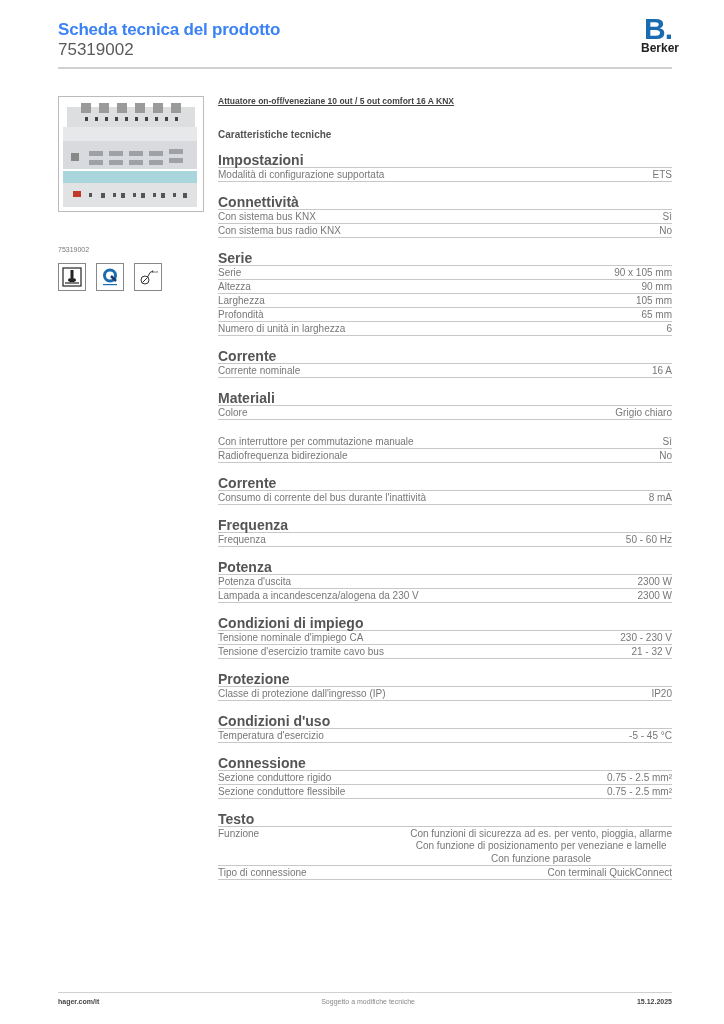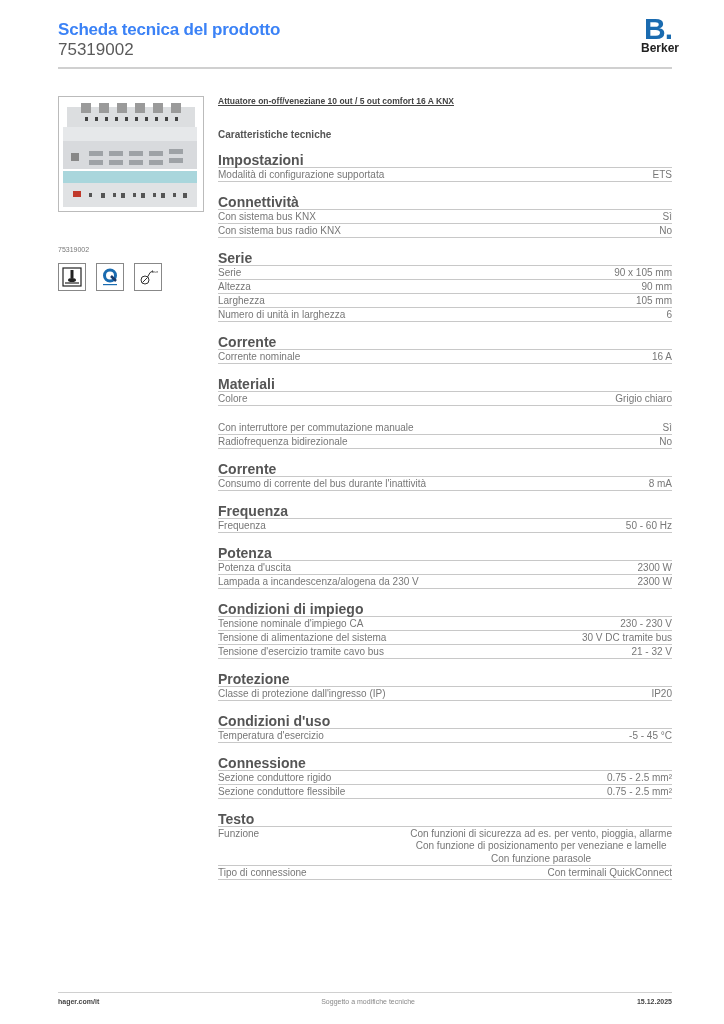--- a/index.html
+++ b/index.html
@@ -162,20 +162,24 @@
         </div>
         <div class="row">
           <span class="lab">Altezza</span>
           <span class="val">90 mm</span>
         </div>
         <div class="row">
           <span class="lab">Larghezza</span>
           <span class="val">105 mm</span>
         </div>
         <div class="row">
+          <span class="lab">Profondità</span>
+          <span class="val">65 mm</span>
+        </div>
+        <div class="row">
           <span class="lab">Numero di unità in larghezza</span>
           <span class="val">6</span>
         </div>
       </div>
       <div class="group">
         <div class="group-title">Corrente</div>
         <div class="row">
           <span class="lab">Corrente nominale</span>
           <span class="val">16 A</span>
         </div>
@@ -220,24 +224,20 @@
         <div class="row">
           <span class="lab">Lampada a incandescenza/alogena da 230 V</span>
           <span class="val">2300 W</span>
         </div>
       </div>
       <div class="group">
         <div class="group-title">Condizioni di impiego</div>
         <div class="row">
           <span class="lab">Tensione nominale d'impiego CA</span>
           <span class="val">230 - 230 V</span>
-        </div>
-        <div class="row">
-          <span class="lab">Tensione di alimentazione del sistema</span>
-          <span class="val">30 V DC tramite bus</span>
         </div>
         <div class="row">
           <span class="lab">Tensione d'esercizio tramite cavo bus</span>
           <span class="val">21 - 32 V</span>
         </div>
       </div>
       <div class="group">
         <div class="group-title">Protezione</div>
         <div class="row">
           <span class="lab">Classe di protezione dall'ingresso (IP)</span>

